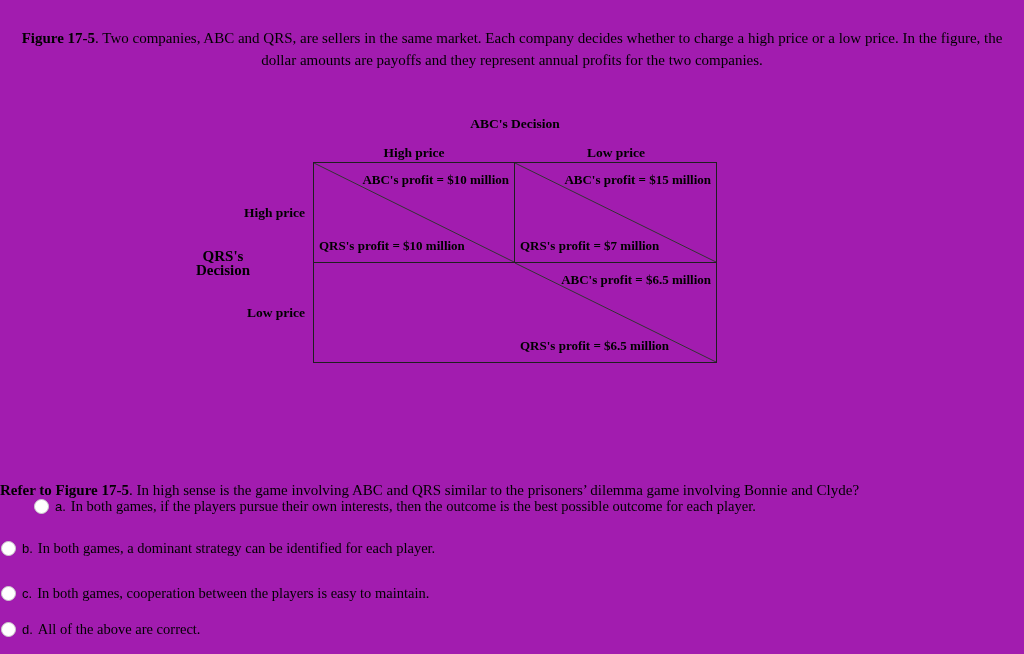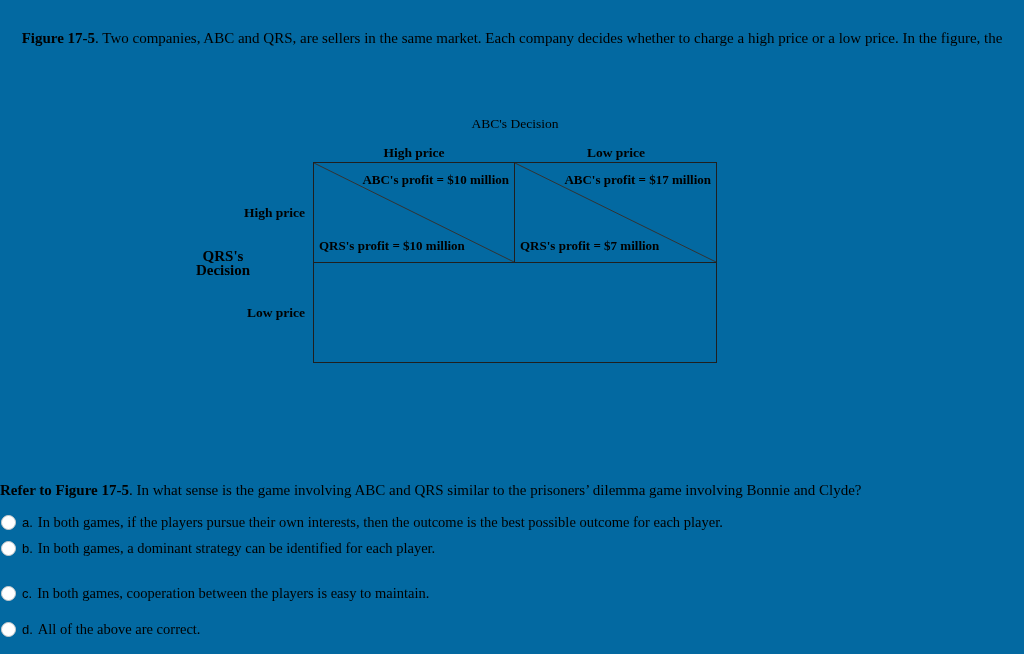--- a/index.html
+++ b/index.html
@@ -1,31 +1,31 @@
 <!DOCTYPE html>
 <html style="--text: #000000; --line: #1f1f1f; --radio: #cccccc;"><head>
 <meta charset="utf-8">
 <style>
   :root { --line: #1f1f1f; --radio: #cccccc; --text: #000000; }
   html, body { margin: 0; padding: 0; background: #ffffff; }
   .page {
     position: relative; width: 1024px; height: 654px;
-    background: #0369a1; overflow: hidden;
+    background: #a21caf; overflow: hidden;
     font-family: "Liberation Serif", serif; color: var(--text);
   }
   
   .caption {
     position: absolute; top: 27px; left: 0; width: 1024px;
     text-align: center; font-size: 15px; line-height: 22px;
   }
   .cap-line { white-space: nowrap; }
   
   .matrix-title {
     position: absolute; left: 313px; top: 116px; width: 404px;
-    text-align: center; font-weight: normal; font-size: 13.5px; white-space: nowrap;
+    text-align: center; font-weight: bold; font-size: 13.5px; white-space: nowrap;
   }
   .col-header {
     position: absolute; top: 145px; width: 202px; text-align: center;
     font-weight: bold; font-size: 13.5px; white-space: nowrap;
   }
   .col1 { left: 313px; }
   .col2 { left: 515px; }
   .row-header {
     position: absolute; left: 180px; width: 125px; text-align: right;
     font-weight: bold; font-size: 13.5px; white-space: nowrap;
@@ -51,41 +51,42 @@
   .qrs-label { position: absolute; bottom: 8px; left: 5px; font-size: 13px; white-space: nowrap; }
   
   .question {
     position: absolute; left: 0; top: 482px; width: 1030px;
     font-size: 15px; white-space: nowrap;
   }
   .option {
     position: absolute; left: 1px; height: 17px;
     display: flex; align-items: center; white-space: nowrap; cursor: pointer;
   }
-  .opt-a { top: 514px; }
+  .opt-a { top: 498px; margin-left: 33px; }
   .opt-b { top: 540px; }
   .opt-c { top: 585px; }
   .opt-d { top: 621px; }
   .radio {
     width: 13px; height: 13px; flex: none;
     border: 1.5px solid var(--radio); border-radius: 50%;
     background: #ffffff; margin-right: 6px;
   }
   .opt-label { font-size: 14.5px; }
   .opt-letter { font-family: "Liberation Sans", sans-serif; font-size: 13px; margin-right: 5px; }
   .opt-text { font-size: 14.5px; }
   b { font-weight: bold; }
 </style>
 </head>
 <body>
 
 <div class="page">
 
   <div class="caption">
     <div class="cap-line"><b>Figure 17-5</b><span>. Two companies, ABC and QRS, are sellers in the same market. Each company decides whether to charge a high price or a low price. In the figure, the</span></div>
+    <div class="cap-line">dollar amounts are payoffs and they represent annual profits for the two companies.</div>
   </div>
 
   <div class="matrix-title">ABC's Decision</div>
   <div class="col-header col1">High price</div>
   <div class="col-header col2">Low price</div>
 
   <div class="row-header row1">High price</div>
   <div class="row-axis">
     <div>QRS's</div>
     <div>Decision</div>
@@ -99,29 +100,36 @@
           <line x1="0" y1="0" x2="100" y2="100" stroke="#333333" stroke-width="1" vector-effect="non-scaling-stroke"></line>
         </svg>
       <div class="abc-label">ABC's profit = $10 million</div>
       <div class="qrs-label">QRS's profit = $10 million</div>
     </div>
 
     <div class="cell cell-tr">
       <svg class="diag" viewBox="0 0 100 100" preserveAspectRatio="none">
           <line x1="0" y1="0" x2="100" y2="100" stroke="#333333" stroke-width="1" vector-effect="non-scaling-stroke"></line>
         </svg>
-      <div class="abc-label">ABC's profit = $17 million</div>
+      <div class="abc-label">ABC's profit = $15 million</div>
       <div class="qrs-label">QRS's profit = $7 million</div>
     </div>
 
 
+    <div class="cell cell-br">
+      <svg class="diag" viewBox="0 0 100 100" preserveAspectRatio="none">
+          <line x1="0" y1="0" x2="100" y2="100" stroke="#333333" stroke-width="1" vector-effect="non-scaling-stroke"></line>
+        </svg>
+      <div class="abc-label">ABC's profit = $6.5 million</div>
+      <div class="qrs-label">QRS's profit = $6.5 million</div>
+    </div>
 
   </div>
 
-  <div class="question"><b>Refer to Figure 17-5</b><span>. In what sense is the game involving ABC and QRS similar to the prisoners’ dilemma game involving Bonnie and Clyde?</span></div>
+  <div class="question"><b>Refer to Figure 17-5</b><span>. In high sense is the game involving ABC and QRS similar to the prisoners’ dilemma game involving Bonnie and Clyde?</span></div>
 
   <div class="option opt-a">
     <span class="radio"></span>
     <span class="opt-label"><span class="opt-letter">a.</span><span class="opt-text">In both games, if the players pursue their own interests, then the outcome is the best possible outcome for each player.</span></span>
   </div>
 
   <div class="option opt-b">
     <span class="radio"></span>
     <span class="opt-label"><span class="opt-letter">b.</span><span class="opt-text">In both games, a dominant strategy can be identified for each player.</span></span>
   </div>

